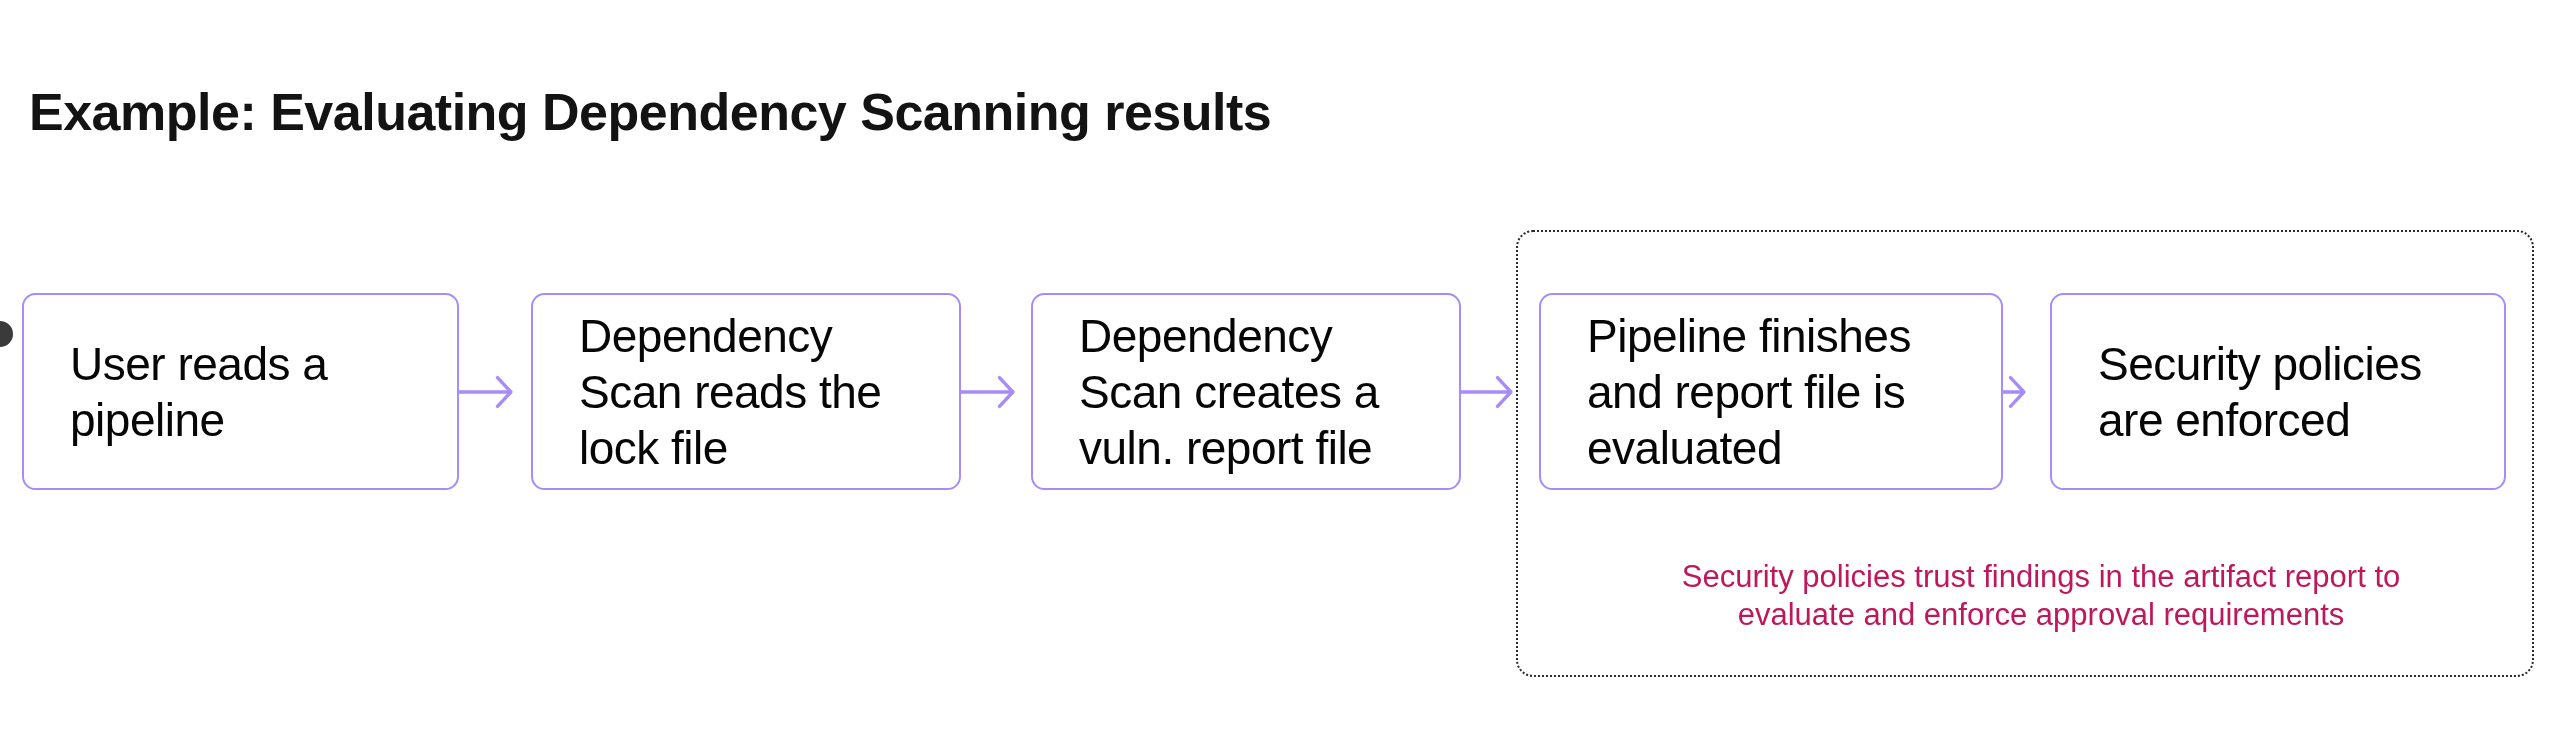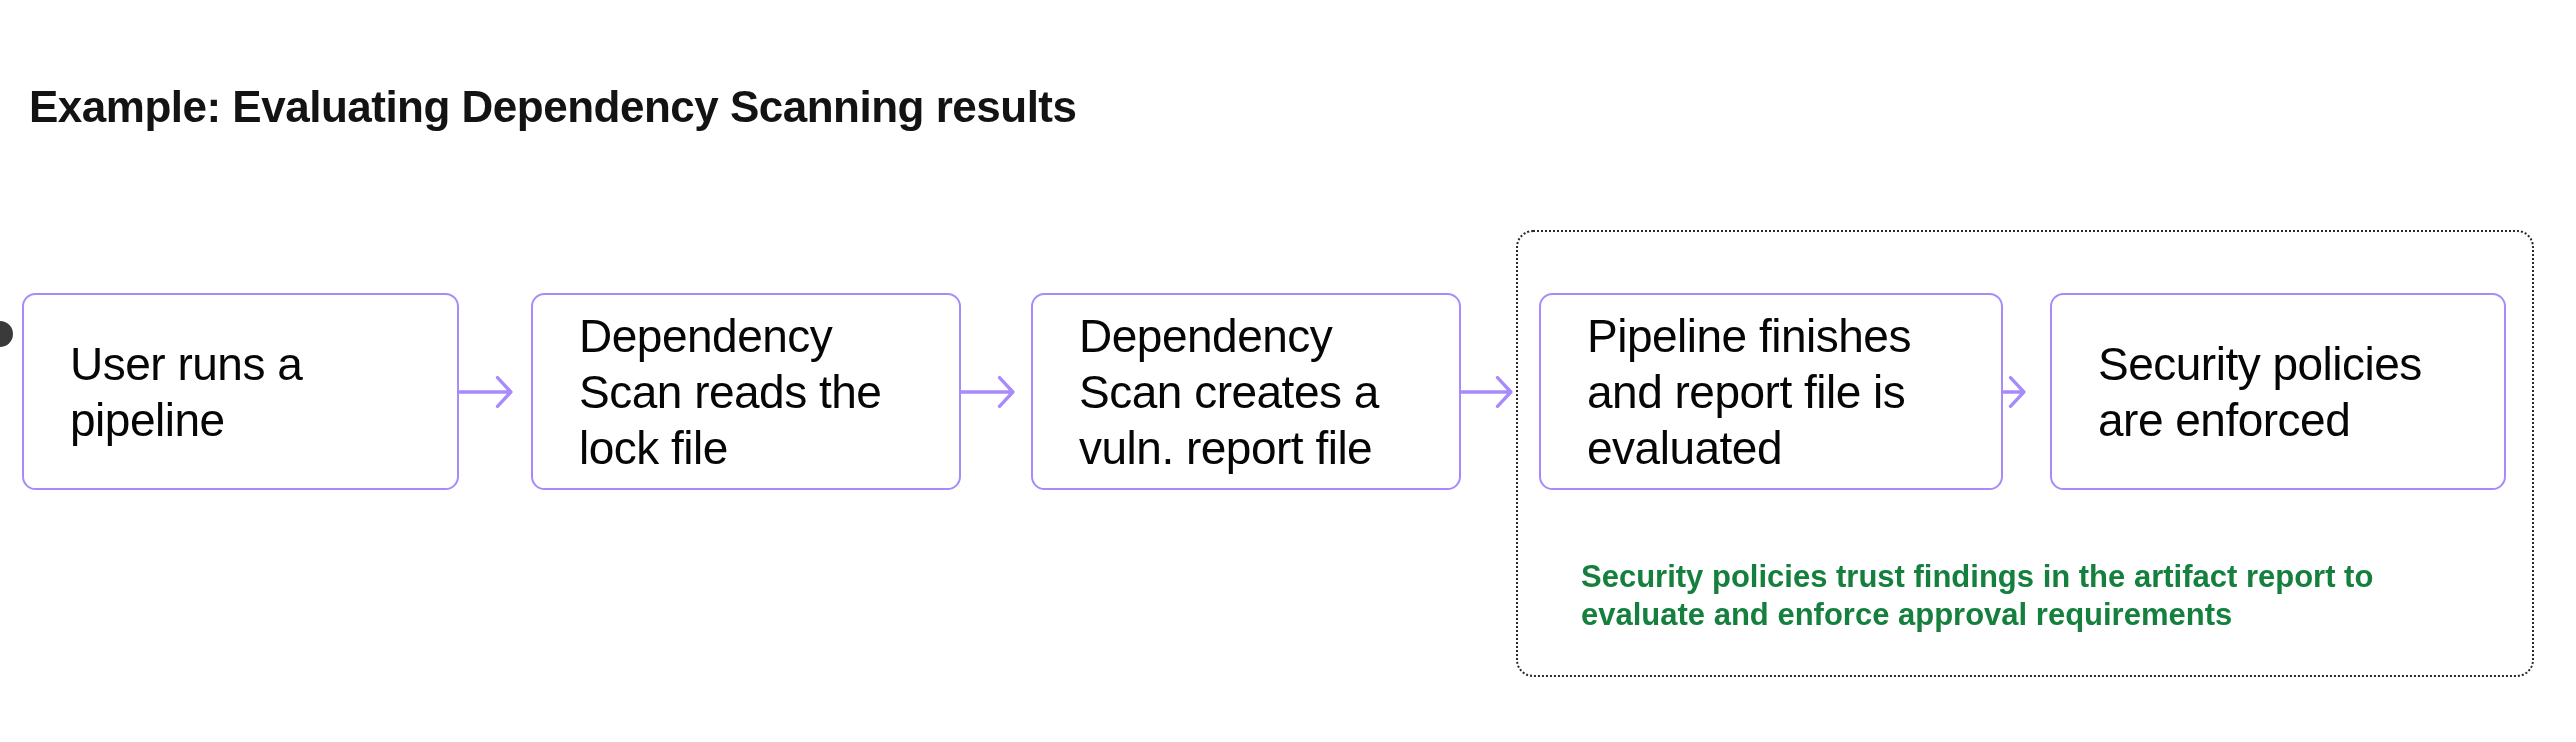--- a/index.html
+++ b/index.html
@@ -8,21 +8,21 @@
     width: 2576px;
     height: 742px;
     background: #ffffff;
     font-family: "Liberation Sans", sans-serif;
     overflow: hidden;
   }
   .title {
     position: absolute;
     left: 29px;
     top: 82px;
-    font-size: 44px;
+    font-size: 52px;
     font-weight: 700;
     letter-spacing: -0.5px;
     color: #131313;
     white-space: nowrap;
   }
   .node {
     position: absolute;
     top: 293px;
     height: 197px;
     box-sizing: border-box;
@@ -69,24 +69,25 @@
     background: transparent;
     z-index: 0;
   }
   .note {
     position: absolute;
     left: 1581px;
     top: 558px;
     width: 920px;
     font-size: 31px;
     line-height: 38px;
-    font-weight: 700;
-    color: #15803d;
+    font-weight: 400;
+    color: #be185d;
     white-space: pre-line;
     z-index: 2;
+    text-align: center;
   }
   .edge-dot {
     position: absolute;
     left: -13.4px;
     top: 321px;
     width: 26px;
     height: 26px;
     border-radius: 50%;
     background: #3a3a3a;
     z-index: 3;
@@ -97,21 +98,21 @@
 
 <div class="canvas">
 
   <div class="title">Example: Evaluating Dependency Scanning results</div>
 
   <div class="edge-dot"></div>
 
   <div class="group"></div>
 
   <div class="node n1">
-    <span class="label">User runs a
+    <span class="label">User reads a
 pipeline</span>
   </div>
 
   <svg class="arrow a1" viewBox="0 0 58 48">
     <path d="M0 24 H54 M41 9 L55 24 L41 39" stroke="#a78bfa" stroke-width="3.5" fill="none" stroke-linecap="round" stroke-linejoin="round"></path>
   </svg>
 
   <div class="node n2">
     <span class="label">Dependency
 Scan reads the

